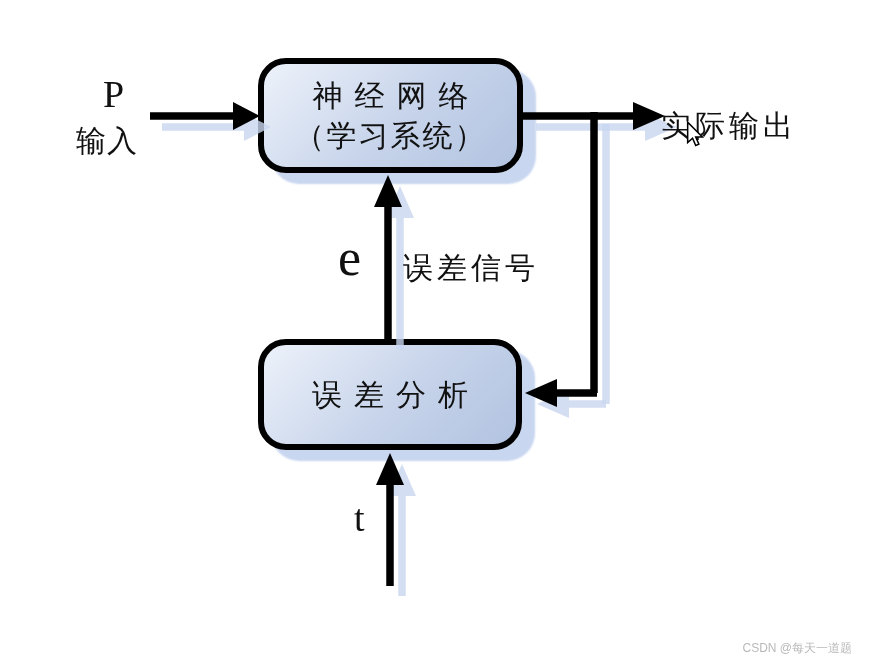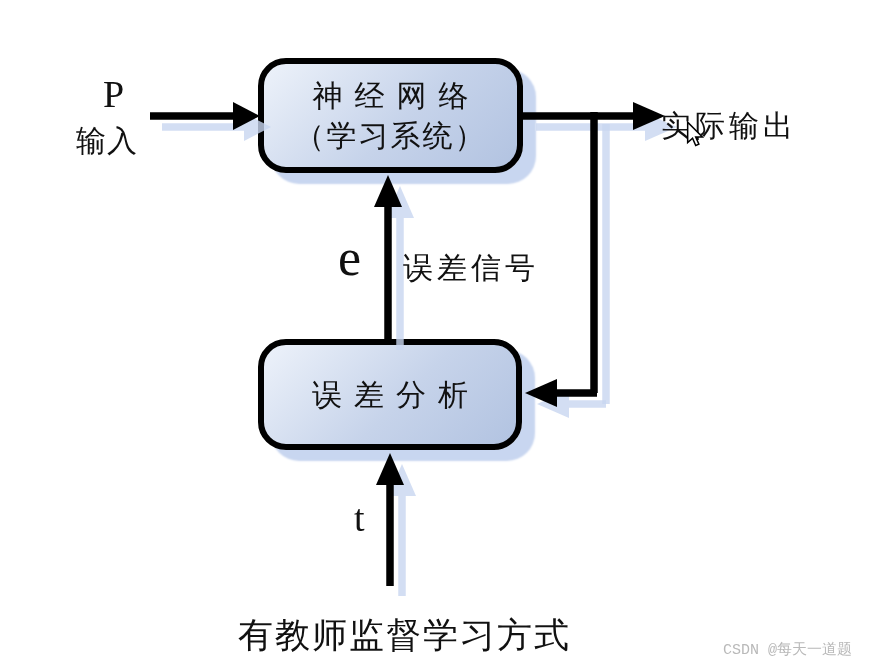--- a/index.html
+++ b/index.html
@@ -29,22 +29,22 @@
   .conn       { stroke: var(--line, #000); stroke-width: 7.5; fill: none; }
   .conn-head  { fill: var(--line, #000); stroke: none; }
   .sh         { stroke: var(--shadow, #c8d6f0); stroke-width: 7.5; fill: none; opacity: .8; }
   .sh-head    { fill: var(--shadow, #c8d6f0); stroke: none; opacity: .8; }
   .lbl { position: absolute; z-index: 3; white-space: nowrap; }
   .lbl-cn { font-size: 30px; letter-spacing: 4px; }
   .lbl-P  { font-size: 38px; }
   .lbl-e  { font-size: 52px; }
   .lbl-t  { font-size: 38px; }
   .caption { position:absolute; z-index:3; font-size: 35px; letter-spacing: 2px; }
-  .watermark { position:absolute; z-index:3; font-family:Liberation Mono, monospace;
-               font-size: 15px; color: var(--watermark, #b9b9b9); }
+  .watermark { position:absolute; z-index:3; font-family:Liberation Sans, sans-serif;
+               font-size: 12px; color: var(--watermark, #b9b9b9); }
   .cursor { position:absolute; z-index:4; }
 </style>
 </head>
 <body>
 
 <div class="canvas">
 
   <div class="node" style="left:258px; top:58px; width:265px; height:115px;">
     <div class="node-line spaced-wide">神经网络</div>
     <div class="node-line spaced-mid">（学习系统）</div>
@@ -93,21 +93,20 @@
     </g>
   </svg>
 
   <div class="lbl lbl-P" style="left:103px; top:72px;">P</div>
   <div class="lbl lbl-cn" style="left:76px; top:121px; letter-spacing:1px;">输入</div>
   <div class="lbl lbl-cn" style="left:661px; top:97px;margin-top:9px;">实际输出</div>
   <div class="lbl lbl-e" style="left:338px; top:228px;">e</div>
   <div class="lbl lbl-cn" style="left:403px; top:248px;">误差信号</div>
   <div class="lbl lbl-t" style="left:354px; top:496px;">t</div>
 
-  <div class="caption" style="left:238px; top:612px;">有教师监督学习方式</div>
 
   <div class="watermark" style="right:20px; top:640px;">CSDN @每天一道题</div>
 
   <svg class="cursor" style="left:685px; top:121px;" width="24" height="28" viewBox="0 0 20 24">
     <path d="M2,1 L2,18.5 L6.2,14.7 L8.9,21 L11.6,19.8 L8.9,13.7 L14.6,13.7 Z" fill="#ffffff" stroke="#000000" stroke-width="1.3" stroke-linejoin="miter"></path>
   </svg>
 
 </div>
 
 </body></html>

